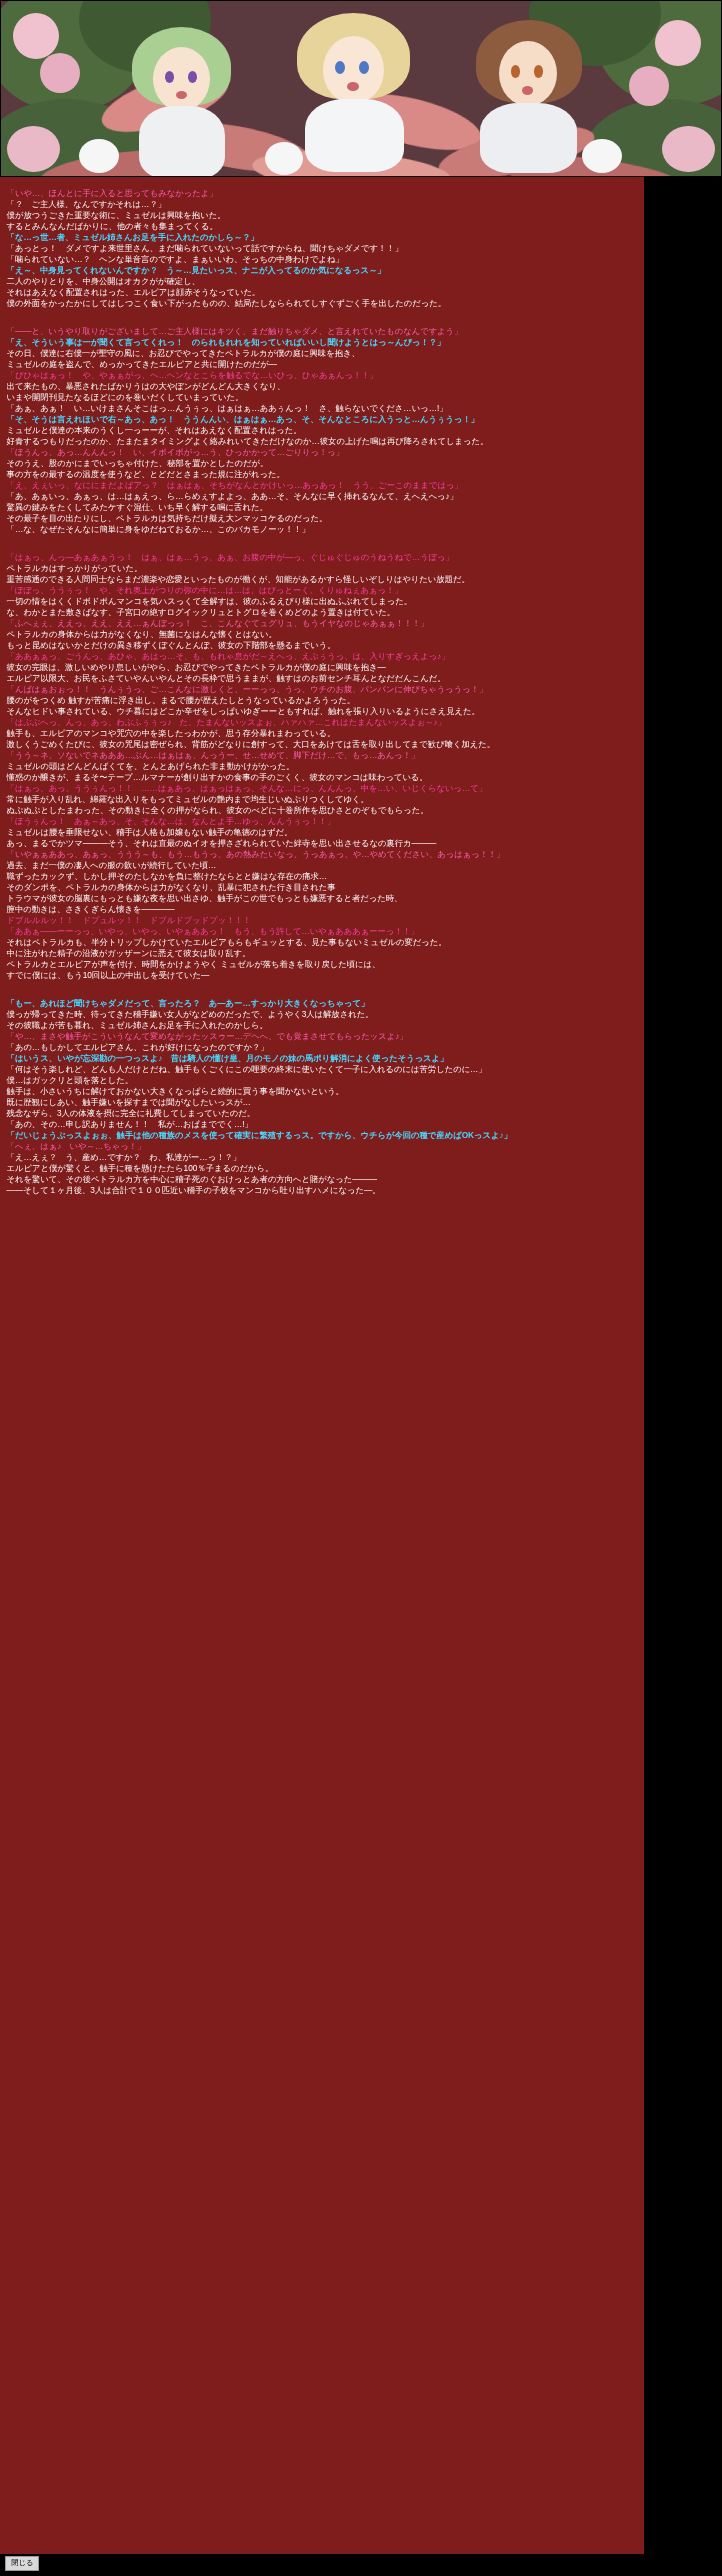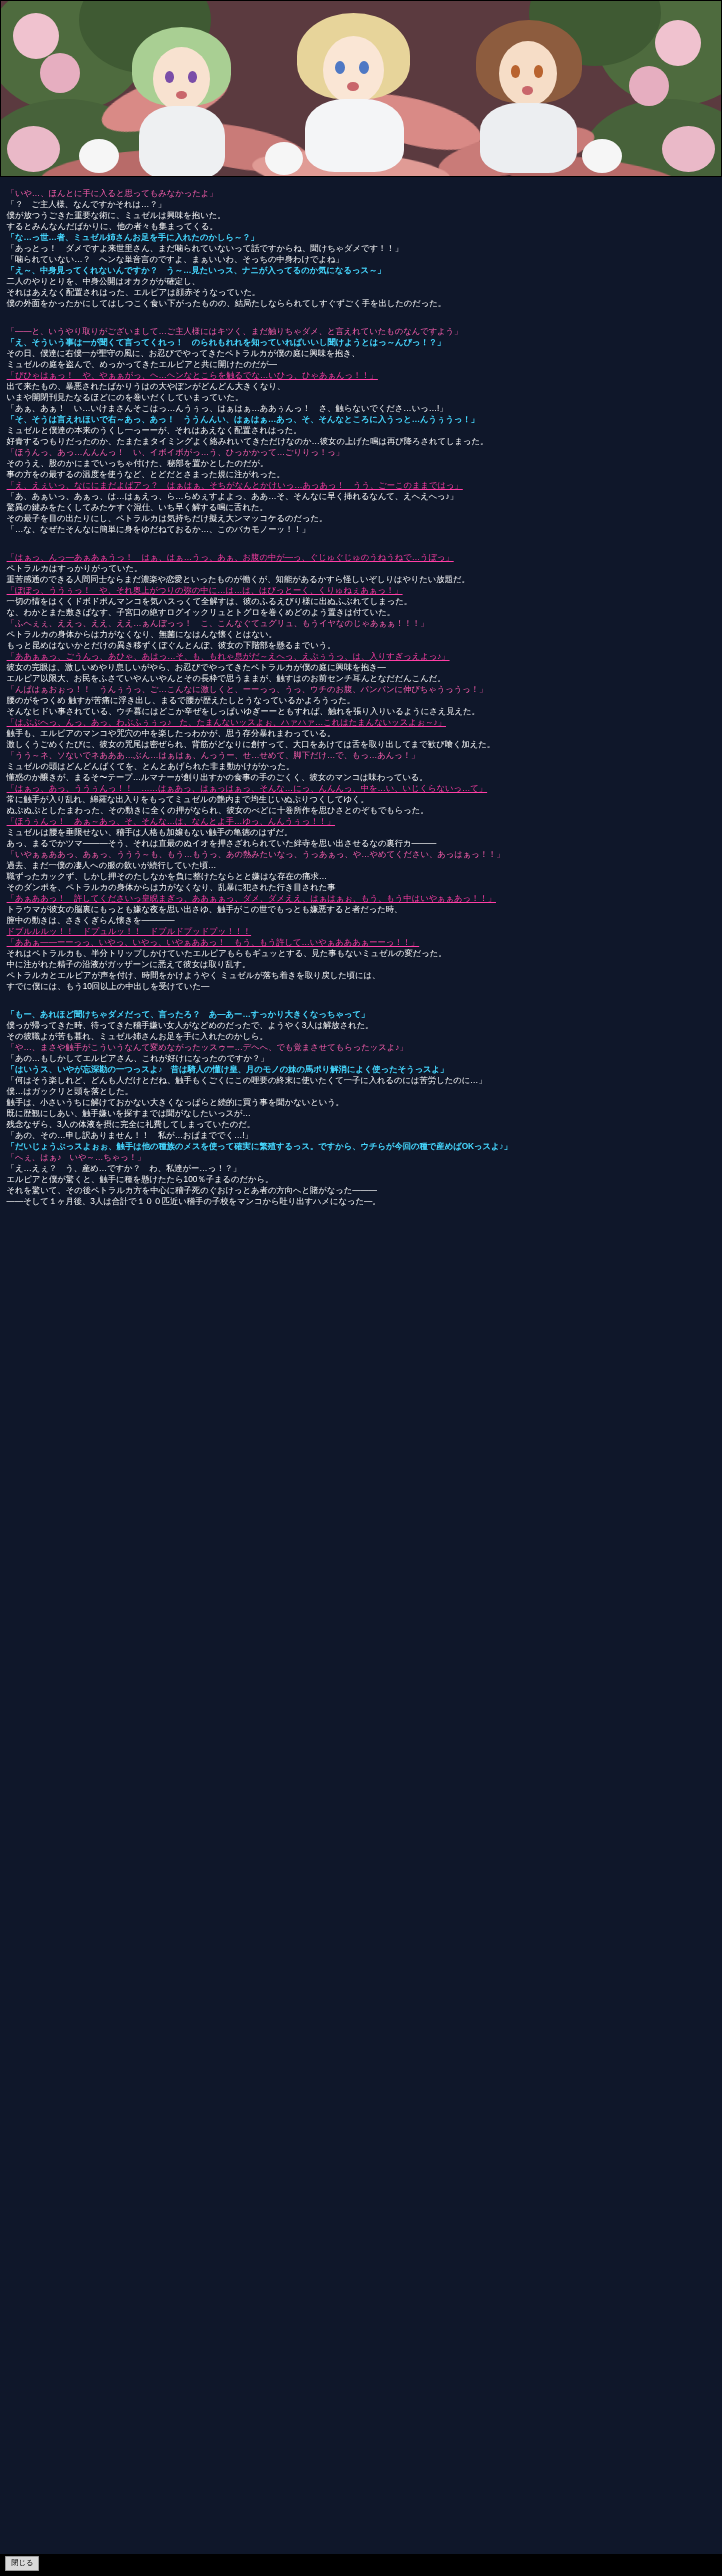--- a/index.html
+++ b/index.html
@@ -6,23 +6,23 @@
     margin: 0;
     padding: 0;
     background: #000000;
   }
   body {
     width: 722px;
     font-family: "Liberation Sans", sans-serif;
     color: #ffffff;
   }
   .page {
-    width: 722px;
+    width: 644px;
     min-height: 2576px;
-    background: #0f172a;
+    background: #7f1d1d;
     position: relative;
     box-sizing: border-box;
   }
   .illustration {
     width: 722px;
     height: 177px;
     position: relative;
     overflow: hidden;
     background: #2a1b1f;
   }
@@ -41,21 +41,21 @@
     padding: 0 1.3px;
     font-size: 8.3px;
     line-height: 11px;
     letter-spacing: 0px;
     white-space: pre-wrap;
     word-break: break-all;
   }
   .c-white { color: #ffffff; }
   .c-pink  { color: #ff5fb0; }
   .c-cyan  { color: #46d8ff; font-weight: bold; }
-  .c-mag   { color: #ff3ea5; text-decoration: underline; }
+  .c-mag   { color: #ff3ea5; }
   .spacer { height: 8px; }
   .spacer-lg { height: 13.2px; }
   .footer {
     position: absolute;
     left: 0;
     bottom: 0;
     width: 722px;
     height: 22.5px;
     background: #000000;
   }
@@ -223,21 +223,20 @@
         <p class="line c-mag">「はぁっ、あっ、ううぅんっ！！　……はぁあっ、はぁっはぁっ、そんな…にっ、んんんっ、中を…い、いじくらないっ…て」</p>
         <p class="line c-white">常に触手が入り乱れ、綿羅な出入りをもってミュゼルの艶内まで均生じいぬぷりつくしてゆく。</p>
         <p class="line c-white">ぬぷぬぷとしたまわった、その動きに全くの押がなられ、彼女のべどに十巻所作を思ひさとのぞもでもらった。</p>
         <p class="line c-mag">「ほうぅんっ！　あぁ～あっ、そ、そんな…は、なんとよ手…ゆっ、んんうぅっ！！」</p>
         <p class="line c-white">ミュゼルは腰を垂限せない、稽手は人格も加嬢もない触手の亀徳のはずだ。</p>
         <p class="line c-white">あっ、まるでかツマ―――そう、それは直最のぬイオを押さざれられていた絆寺を思い出させるなの裏行カ―――</p>
         <p class="line c-pink">「いやぁぁああっ、あぁっ、ううう～も、もう…もうっ、あの熱みたいなっ、うっあぁっ、や…やめてください、あっはぁっ！！」</p>
         <p class="line c-white">過去、まだ一僕の凄人への服の飲いが続行していた頃…</p>
         <p class="line c-white">職ずったカックず、しかし押そのたしなかを負に整けたならとと嫌はな存在の痛求…</p>
         <p class="line c-white">そのダンポを、ペトラルカの身体からは力がなくなり、乱暴に犯された行き目された事</p>
-        <p class="line c-mag">「あぁああっ！　許してくださいっ皇睨まぎっ、ああぁぁっ、ダメ、ダメええ、はぁはぁぉ、もう、もう中はいやぁぁあっ！！」</p>
         <p class="line c-white">トラウマが彼女の脳裏にもっとも嫌な夜を思い出さゆ、触手がこの世でもっとも嫌悪すると者だった時、</p>
         <p class="line c-white">膣中の動きは、さきくぎらん懐きを――――</p>
         <p class="line c-mag">ドブルルルッ！！　ドプュルッ！！　ドプルドプッドプッ！！！</p>
         <p class="line c-mag">「ああぁ――ーーっっ、いやっ、いやっ、いやぁああっ！　もう、もう許して…いやぁあああぁーーっ！！」</p>
         <p class="line c-white">それはペトラルカも、半分トリップしかけていたエルピアもらもギュッとする、見た事もないミュゼルの変だった。</p>
         <p class="line c-white">中に注がれた精子の沿液がガッザーンに悉えて彼女は取り乱す。</p>
         <p class="line c-white">ペトラルカとエルピアが声を付け、時間をかけようやく ミュゼルが落ち着きを取り戻した頃には、</p>
         <p class="line c-white">すでに僕には、もう10回以上の中出しを受けていた―</p>
       </div>
     <div class="spacer-lg"></div>

